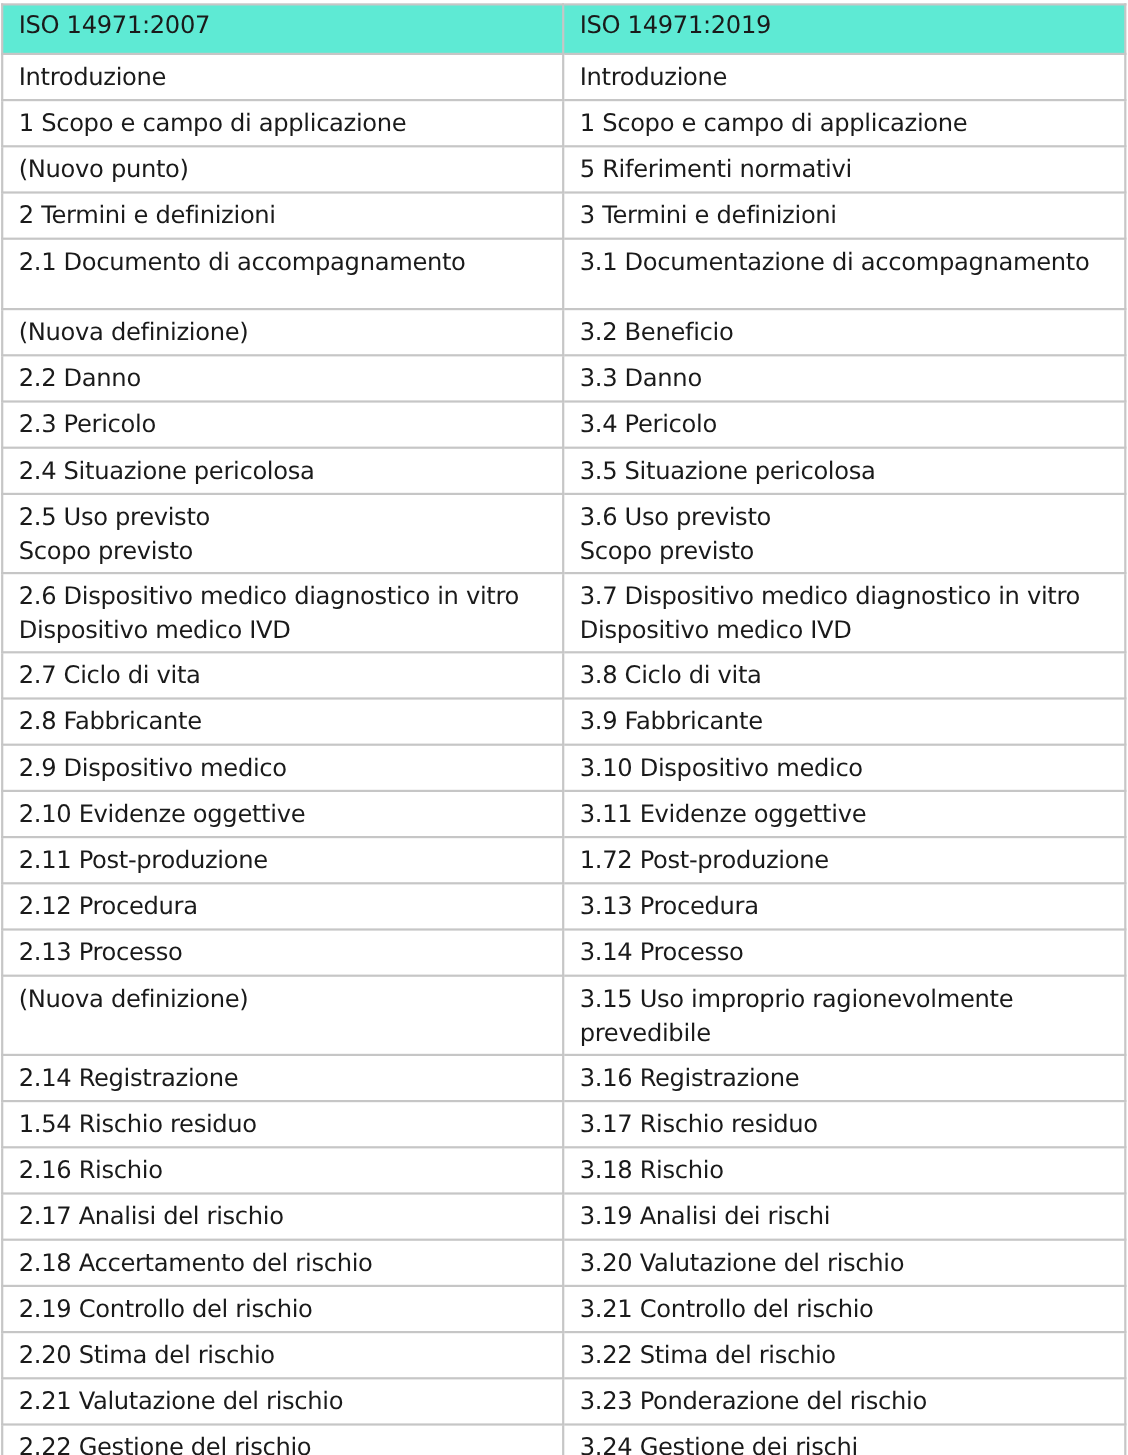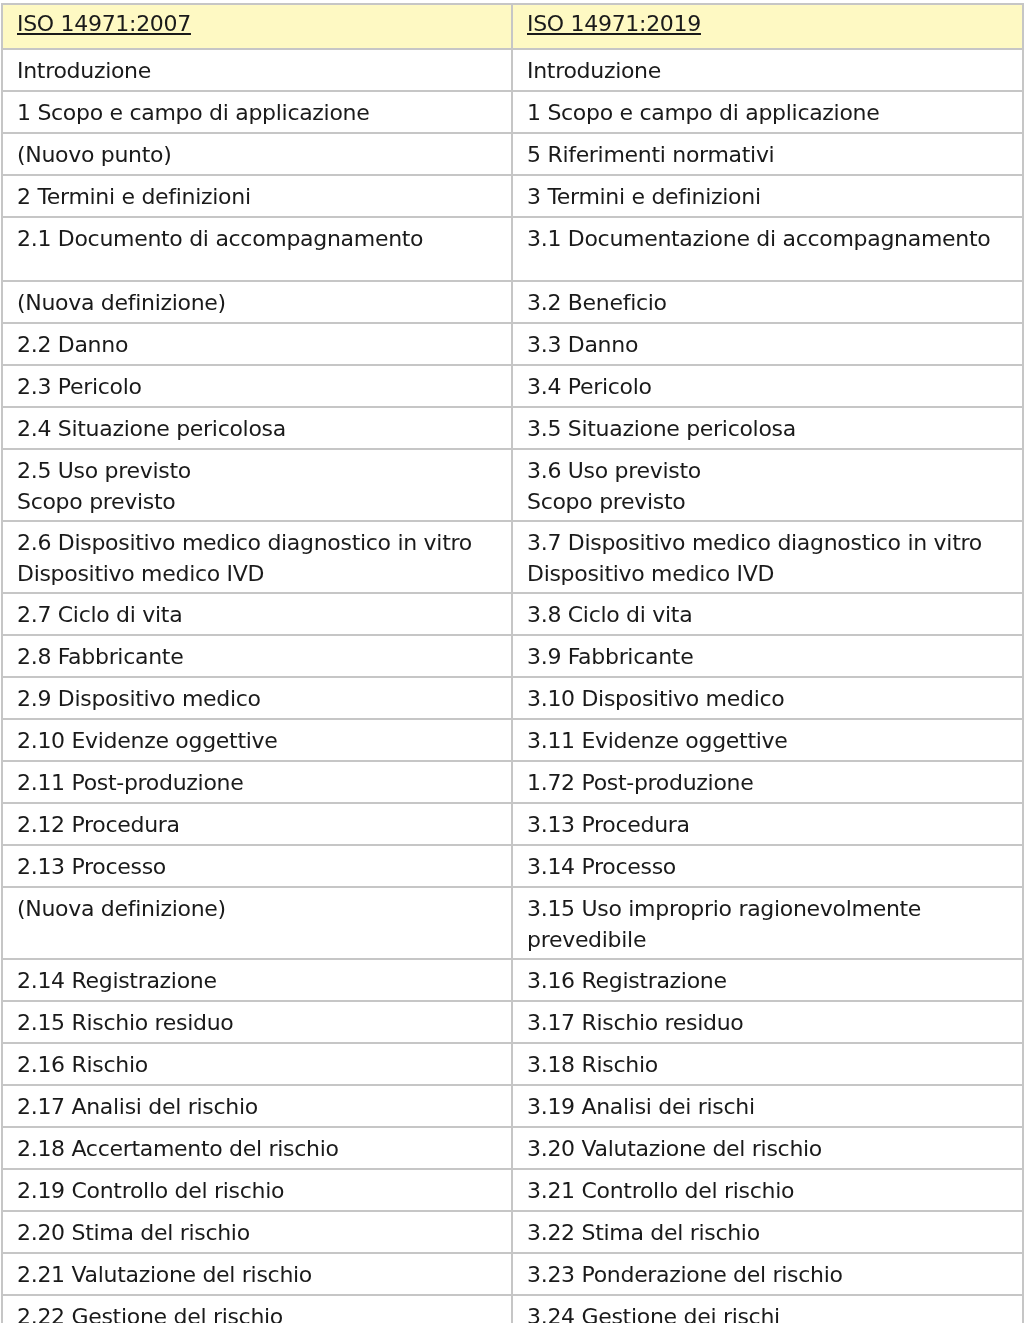--- a/index.html
+++ b/index.html
@@ -19,24 +19,23 @@
       border: 2px solid #c6c6c6;
       text-align: left;
       vertical-align: top;
       padding: 5px 14px 3px 14px;
       line-height: 31px;
       font-weight: normal;
       white-space: normal;
       letter-spacing: -0.3px;
     }
     thead th {
-      background: #fef9c3;
+      background: #5eead4;
       height: 37px;
       padding-top: 3px;
-      text-decoration: underline;
     }
     tbody td { height: 32px; }
     .ml { white-space: pre-line; }
   </style>
 </head>
 <body>
 
 <div class="wrap">
   <table>
     <colgroup>
@@ -126,21 +125,21 @@
         </tr>
         <tr style="height: 64px;">
           <td class="ml">(Nuova definizione)</td>
           <td class="ml">3.15 Uso improprio ragionevolmente prevedibile</td>
         </tr>
         <tr style="height: 42px;">
           <td class="ml">2.14 Registrazione</td>
           <td class="ml">3.16 Registrazione</td>
         </tr>
         <tr style="height: 42px;">
-          <td class="ml">2.15 Rischio residuo</td>
+          <td class="ml">1.54 Rischio residuo</td>
           <td class="ml">3.17 Rischio residuo</td>
         </tr>
         <tr style="height: 42px;">
           <td class="ml">2.16 Rischio</td>
           <td class="ml">3.18 Rischio</td>
         </tr>
         <tr style="height: 41px;">
           <td class="ml">2.17 Analisi del rischio</td>
           <td class="ml">3.19 Analisi dei rischi</td>
         </tr>

